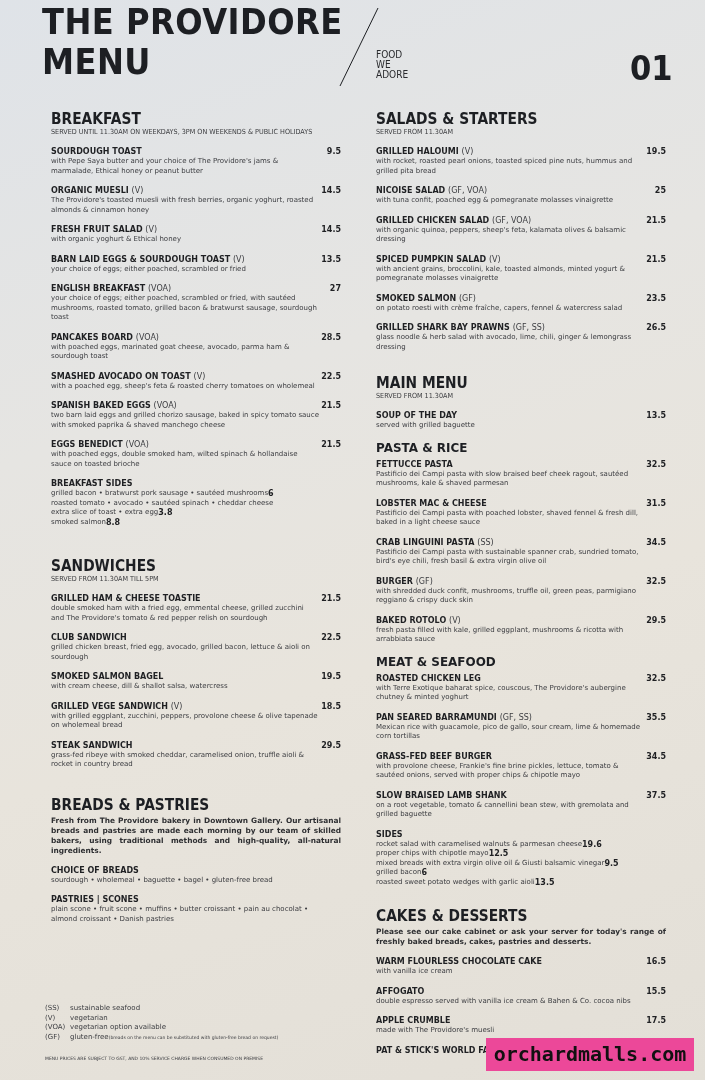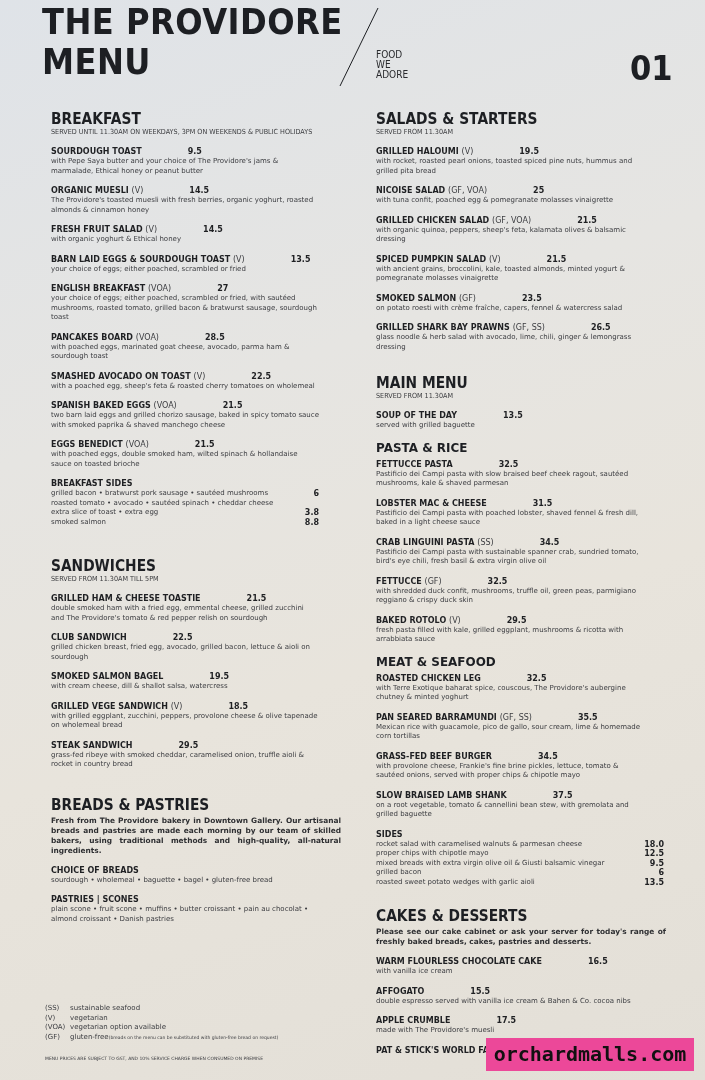--- a/index.html
+++ b/index.html
@@ -44,30 +44,30 @@
     }
     .sec-note {
       font-size: 7px; line-height: 9px; color: #3a3b3e; margin-bottom: 9px;
       white-space: nowrap; transform: scaleX(0.92); transform-origin: left;
     }
     .sec-para {
       font-size: 7.4px; line-height: 10px; color: #2e2f32; margin: 2px 0 9px 0;
       font-weight: bold; text-align: justify;
     }
     .item { position: relative; margin-bottom: 9px; }
-    .item-head { display: flex; justify-content: flex-start; align-items: baseline; gap: 46px; }
+    .item-head { display: flex; justify-content: space-between; align-items: baseline; gap: 46px; }
     .item-name {
       font-weight: bold; font-size: 8px; line-height: 11px; color: #1f2023; white-space: nowrap;
     }
     .item-tag { font-weight: normal; color: #3b3c40; }
     .item-price {
       font-weight: bold; font-size: 8px; line-height: 11px; color: #1f2023;
     }
     .item-desc { font-size: 7px; line-height: 9.5px; color: #3b3c40; width: 268px; }
-    .sides-row { display: flex; justify-content: space-between; font-size: 7px; line-height: 9.5px; color: #3b3c40; }
+    .sides-row { display: flex; font-size: 7px; line-height: 9.5px; color: #3b3c40; }
     .sides-row .p { font-weight: bold; color: #1f2023; font-size: 8px; }
     .legend { position: absolute; left: 45px; top: 1004px; font-size: 7px; line-height: 9.6px; color: #3b3c40; }
     .legend-row { display: flex; }
     .legend-row .code { width: 25px; }
     .legend-row .small { font-size: 4.5px; }
     .footnote { position: absolute; left: 45px; top: 1056px; font-size: 4.5px; color: #3b3c40; white-space: nowrap; }
     .watermark {
       position: absolute; left: 486px; top: 1038px; width: 208px; height: 33px;
       background: #ec4899; color: #111111;
       font-family: "DejaVu Sans Mono", monospace; font-weight: bold; font-size: 20px;
@@ -358,21 +358,21 @@
         </div>
         <div class="item">
           <div class="item-head">
             <div class="item-name"><span>CRAB LINGUINI PASTA</span> <span class="item-tag">(SS)</span></div>
             <div class="item-price">34.5</div>
           </div>
           <div class="item-desc">Pastificio dei Campi pasta with sustainable spanner crab, sundried tomato, bird's eye chili, fresh basil &amp; extra virgin olive oil</div>
         </div>
         <div class="item">
           <div class="item-head">
-            <div class="item-name"><span>FETTUCCE</span> <span class="item-tag">(GF)</span></div>
+            <div class="item-name"><span>BURGER</span> <span class="item-tag">(GF)</span></div>
             <div class="item-price">32.5</div>
           </div>
           <div class="item-desc">with shredded duck confit, mushrooms, truffle oil, green peas, parmigiano reggiano &amp; crispy duck skin</div>
         </div>
         <div class="item">
           <div class="item-head">
             <div class="item-name"><span>BAKED ROTOLO</span> <span class="item-tag">(V)</span></div>
             <div class="item-price">29.5</div>
           </div>
           <div class="item-desc">fresh pasta filled with kale, grilled eggplant, mushrooms &amp; ricotta with arrabbiata sauce</div>
@@ -412,21 +412,21 @@
           <div class="item-desc">on a root vegetable, tomato &amp; cannellini bean stew, with gremolata and grilled baguette</div>
         </div>
       </div>
   </div>
 
   <div class="section">
     <div class="item-name" style="margin-top:4px">SIDES</div>
     <div style="width:288px">
         <div class="sides-row">
           <span>rocket salad with caramelised walnuts &amp; parmesan cheese</span>
-          <span class="p">18.0</span>
+          <span class="p">19.6</span>
         </div>
         <div class="sides-row">
           <span>proper chips with chipotle mayo</span>
           <span class="p">12.5</span>
         </div>
         <div class="sides-row">
           <span>mixed breads with extra virgin olive oil &amp; Giusti balsamic vinegar</span>
           <span class="p">9.5</span>
         </div>
         <div class="sides-row">

